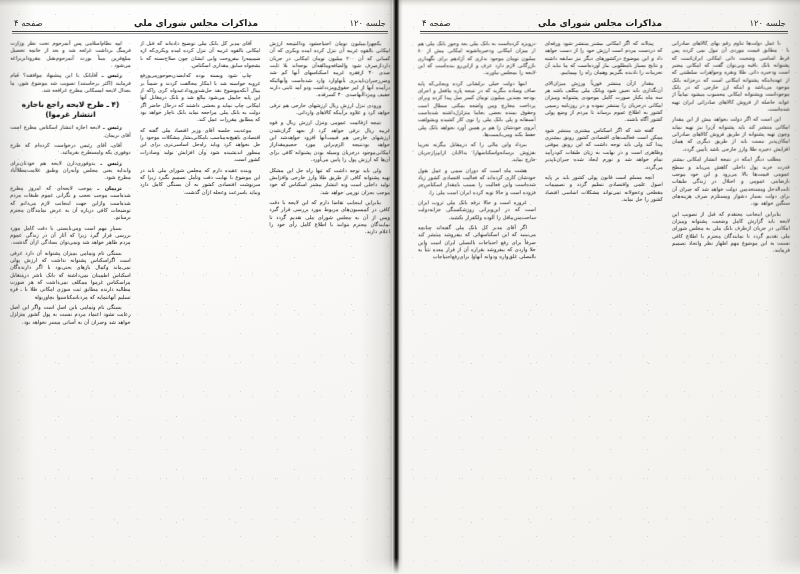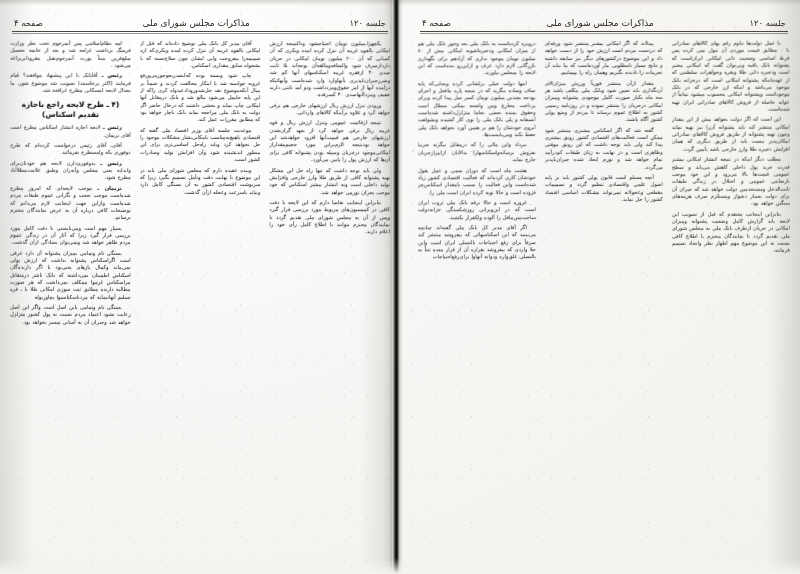--- a/index.html
+++ b/index.html
@@ -59,21 +59,21 @@
     pointer-events:none;
   }
 
   
   .running-head{
     position:relative;height:30px;
     display:flex;align-items:flex-end;justify-content:space-between;
     padding:0 4px 2px 4px;box-sizing:border-box;
   }
   .rh-slot{font-size:8.5px;color:#2a2722;white-space:nowrap;letter-spacing:.2px;}
-  .rh-center{font-size:9px;font-weight:normal;color:#201e1a;letter-spacing:.3px;}
+  .rh-center{font-size:9px;font-weight:bold;color:#201e1a;letter-spacing:.3px;}
   .head-rule{
     height:0;border-top:1.4px solid #3a3630;
     margin:1px 2px 0 2px;opacity:.92;
   }
   .head-rule.thin{border-top:.7px solid #5a564e;margin-top:1px;opacity:.6;}
 
   
   .columns{
     display:flex;gap:9px;
     height:512px;margin-top:6px;
@@ -195,21 +195,21 @@
           <p class="para indent">چاپ شود وبسته بوده که‌ابضدربجوجورمی‌ورفع غروبه خواسته شد با ابتکار مخالفت کردند و ضمناً بر بیبال آنکه‌موضوع نقد حل‌شدورود‌ادعیدواه کری راکه از این پایه جایمل می‌شود بیالغ شد و بانک درمقابل آنها امکانی چاپ نماید و بخشی داشتند که درحال حاضر اگر دولت به بانک ملی مراجعه نماید بانک ناچار خواهد بود که مطابق مقررات عمل کند.</p>
           <p class="para indent">موعدیت جلسه آقای وزیر اقتصاد ملی گفته که اقتصادی باهیچ‌به‌مناسب بامکانی‌بشار مشکلات موجود را حل نخواهد کرد وباید راه‌حل اساسی‌تری برای این منظور اندیشیده شود وآن افزایش تولید وصادرات کشور است.</p>
           <p class="para indent">وبنده عقیده دارم که مجلس شورای ملی باید در این موضوع با نهایت دقت وتأمل تصمیم بگیرد زیرا که سرنوشت اقتصادی کشور به آن بستگی کامل دارد ونباید باسرعت وعجله ازآن گذشت.</p>
         </div>
         <div class="col">
           <p class="para indent">امه نظام‌اسلامی پس آنمرحوم تحت نظر وزارت فرمنگ برداشت غرلعه شد و بعد از خاتمه تحصیل مبلغ‌قرین مبناً بورث آنمرحوم‌بقبل مقرودابربراغه می‌شود .</p>
           <p class="para indent"><span class="speaker">رئیس ـ </span>آقایانک با این پیشنهاد موافقند؟ قیام فرمایند (اکثر برخاستند) تصویب شد موضوع شور، ما بجدال لایحه امسکانی مطرح غرافعه شد.</p>
 
           <div class="section-heading">
             <div>(۴ ـ طرح لایحه راجع باجازه</div>
-            <div>تقدیم اسکناس)</div>
+            <div>انتشار غرموا)</div>
           </div>
 
           <p class="para indent"><span class="speaker">رئیس ـ </span>لایحه اجازه انتشار اسکناس مطرح است آقای نریمان.</p>
           <p class="para indent">آقای‌ـ آقای رئیس درخواست کرده‌ام که طرح دوفوری یکه وامسطرح بفرمائید.</p>
           <p class="para indent"><span class="speaker">رئیس ـ </span>یدوفوری‌دارن لایحه هم خودتان‌برای وابدایه یعنی مجلس وآیه‌ران وطبق علامت‌مطلاآباد مطرح شود.</p>
           <p class="para indent"><span class="speaker">نریمان ـ </span>موجب لایحه‌ای که امروز مطرح شده‌است موجب تعجب و نگرانی عموم طبقات مردم شده‌است وازاین جهت اینجانب لازم می‌دانم که توضیحات کافی درباره آن به عرض نمایندگان محترم برسانم.</p>
           <p class="para indent">بسیار مهم است ومی‌بایستی با دقت کامل مورد بررسی قرار گیرد زیرا که آثار آن در زندگی عموم مردم ظاهر خواهد شد ونمی‌توان بسادگی ازآن گذشت.</p>
           <p class="para indent">بستگی تام وتمامی بمیزان پشتوانه آن دارد عرفی است اگر‌اسکناس پشتوانه نداشت که ارزش پولی نمی‌ماند وکمال بازهای یعنی‌بود با اگر دارنده‌گان اسکناس اطمینان نمی‌داشته که بانک ناشر درمتقابل مراسکناس غرموا ممکلف نمی‌داشت که هر صورت مطالبه دارنده مطابق ثبت سوزی امکانی طلا با ـ قره تسلیم آنهاتنمایه که مردباسکناسیوا بچاوریوله</p>
           <p class="para indent">بستگی تام وتمامی باین اصل است واگر این اصل رعایت نشود اعتماد مردم نسبت به پول کشور متزلزل خواهد شد وجبران آن به آسانی میسر نخواهد بود.</p>
         </div>

